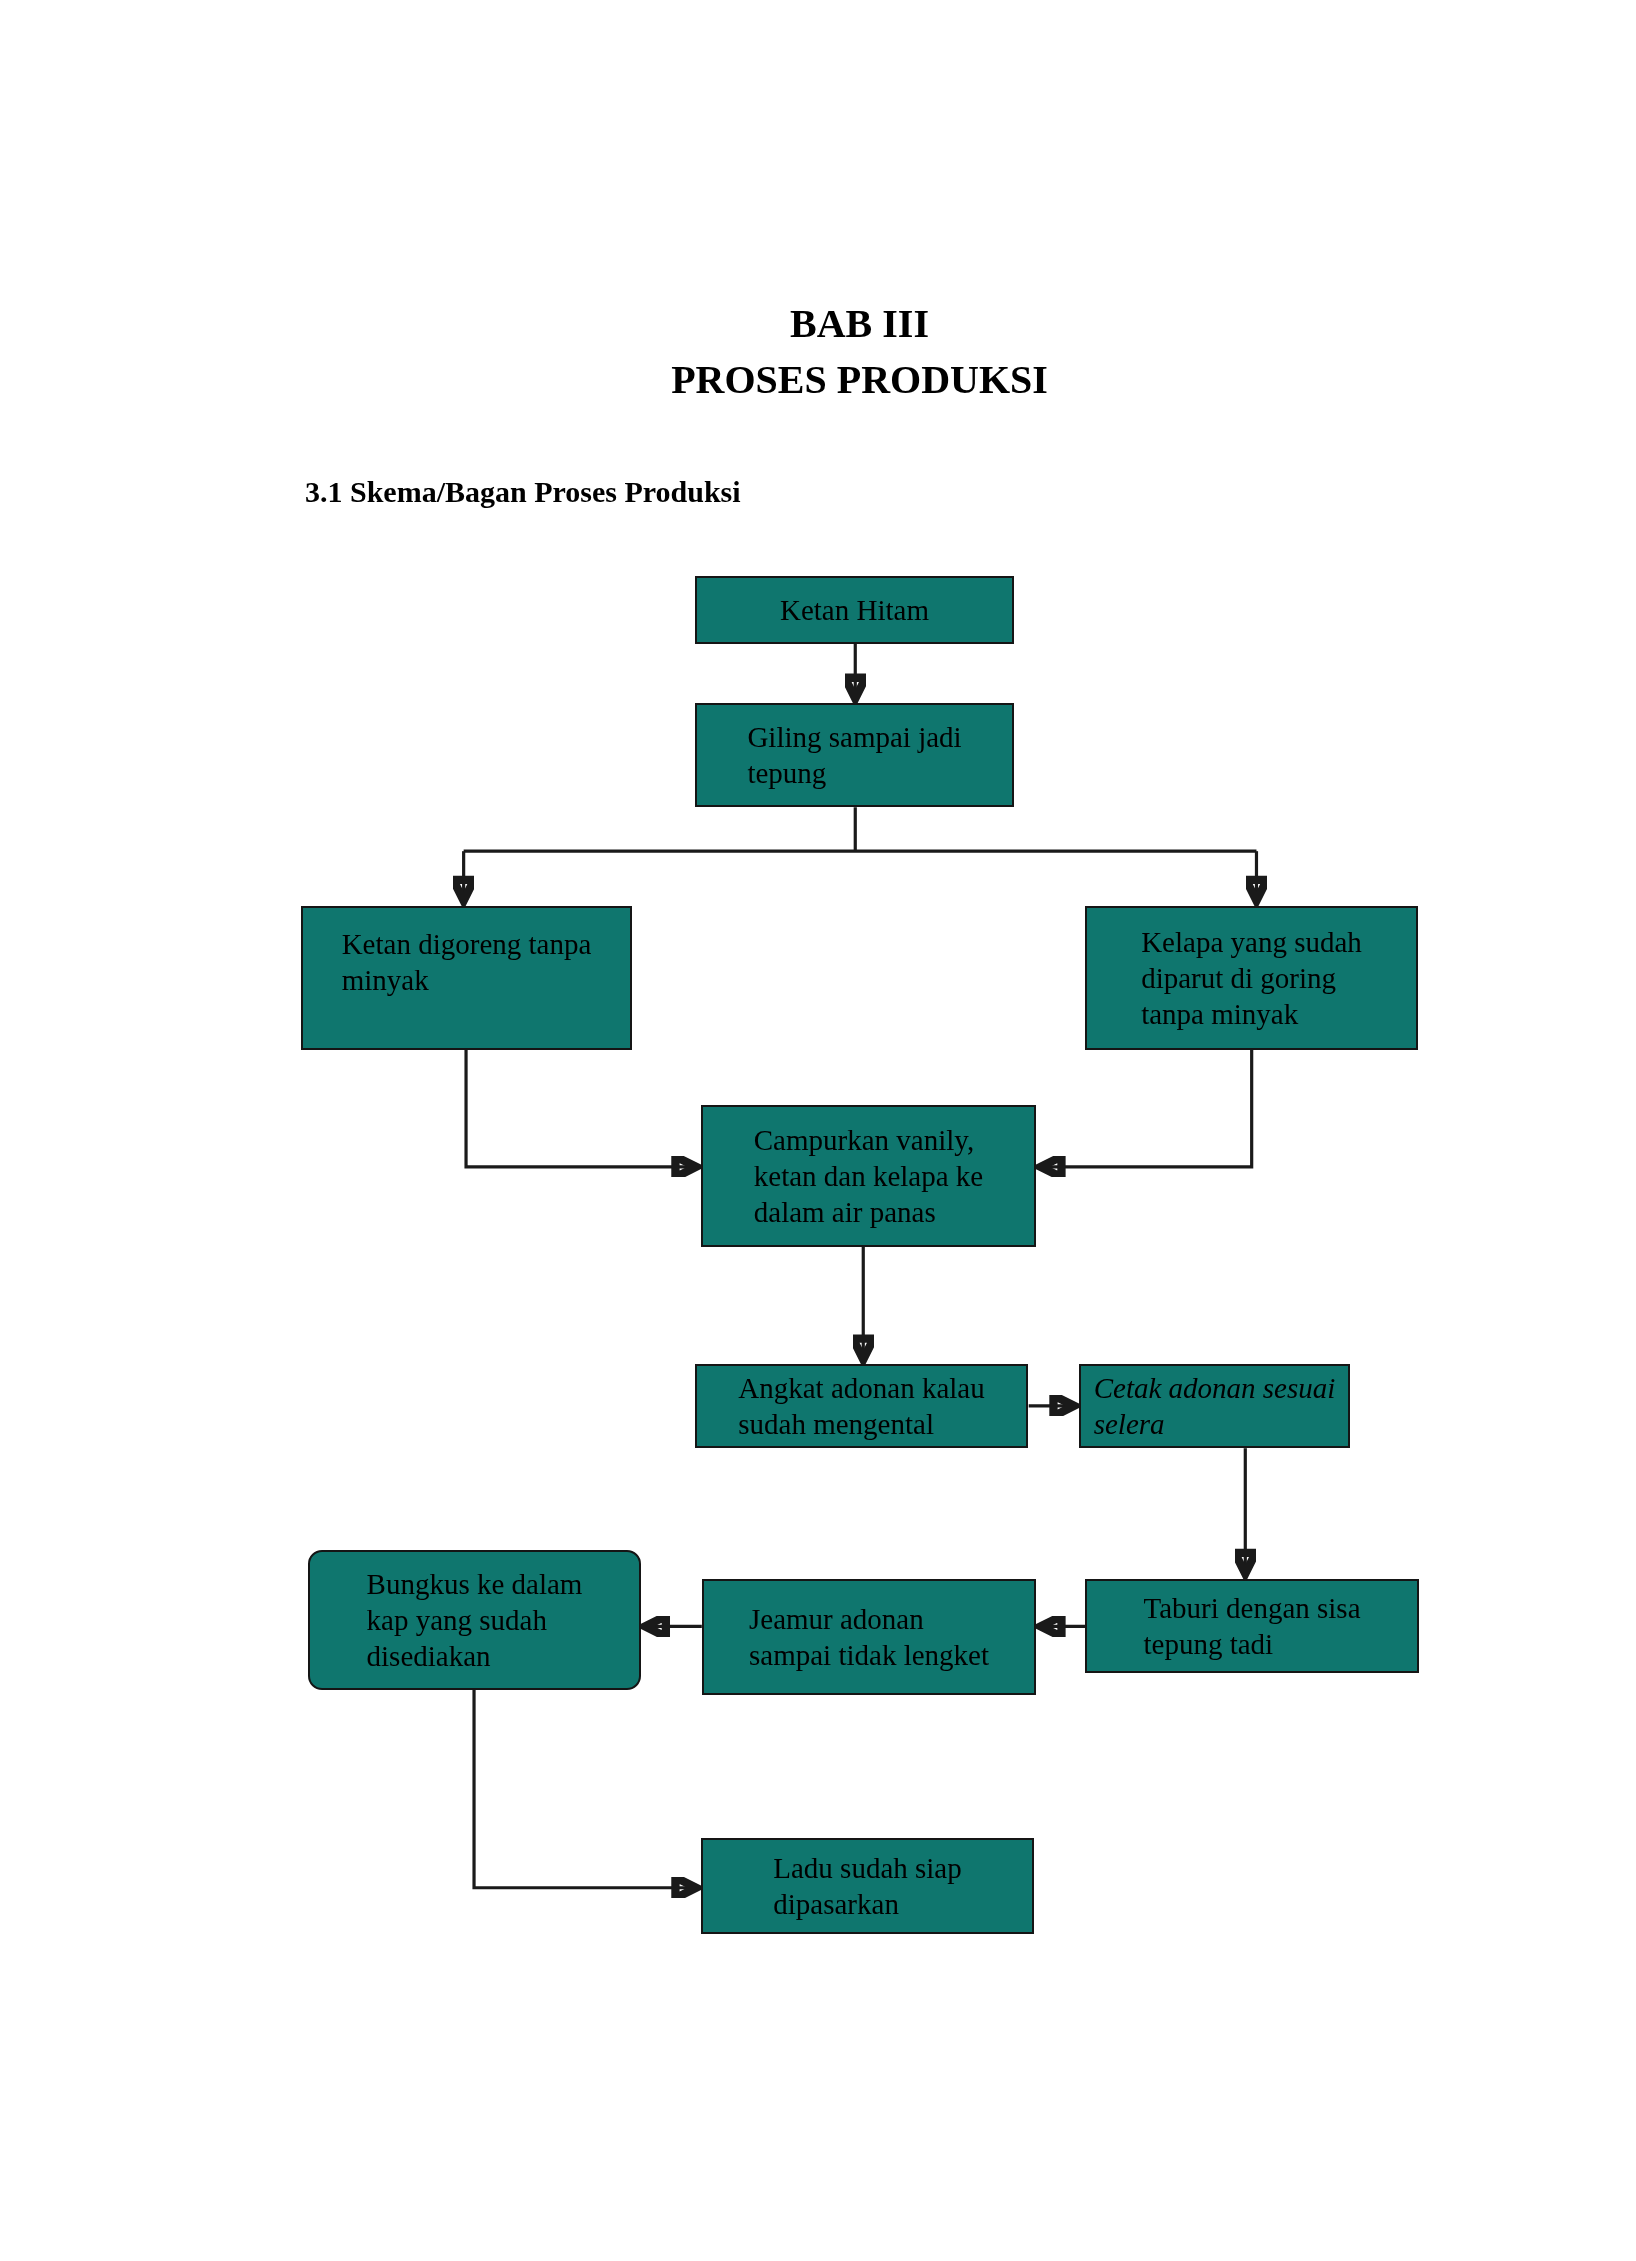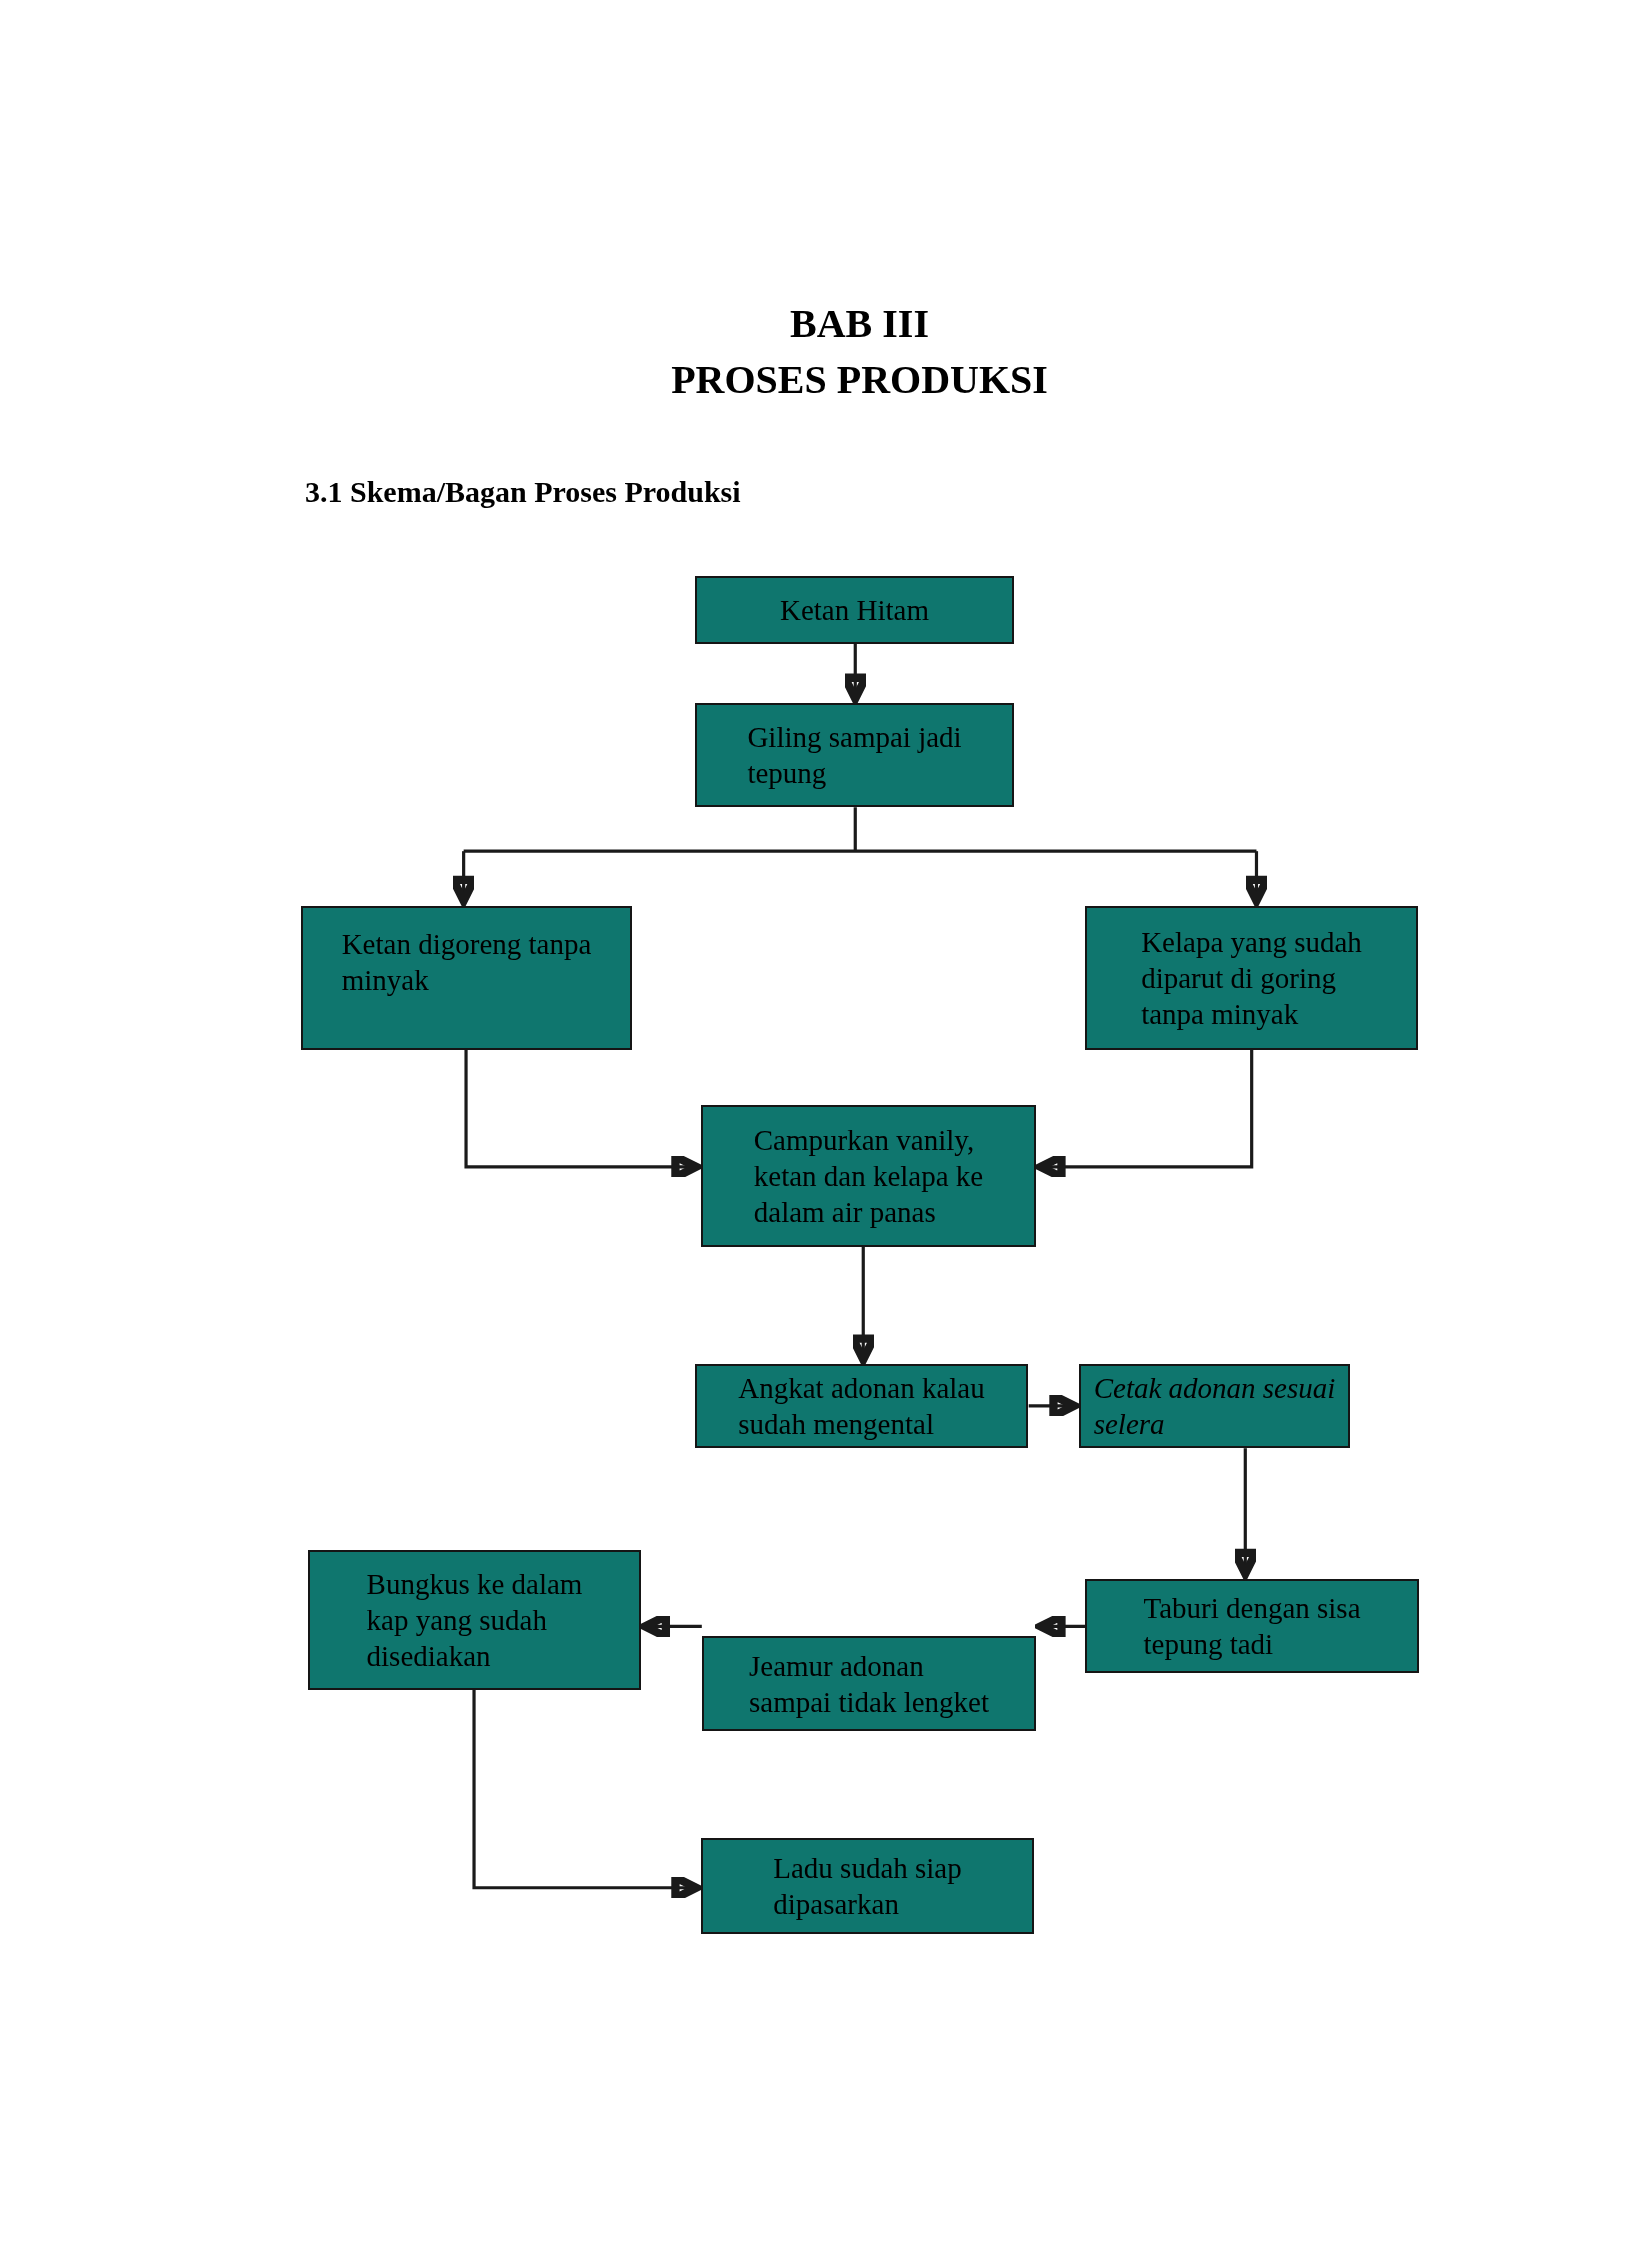--- a/index.html
+++ b/index.html
@@ -49,22 +49,22 @@
   }
   
   .n-ketan-hitam    { left: 695px;  top: 576px;  width: 319px; height: 68px;  }
   .n-giling         { left: 695px;  top: 703px;  width: 319px; height: 104px; }
   .n-ketan-digoreng { left: 301px;  top: 906px; width: 331px; height: 144px;
                       align-items: flex-start; padding-top: 17.6px; }
   .n-kelapa         { left: 1085px; top: 906px; width: 333px; height: 144px; }
   .n-campurkan      { left: 701px;  top: 1105px; width: 335px; height: 142px; }
   .n-angkat         { left: 695px;  top: 1364px; width: 333px; height: 84px; }
   .n-cetak          { left: 1079px; top: 1364px; width: 271px; height: 84px; font-style: italic; }
-  .n-bungkus        { left: 308px;  top: 1550px; width: 333px; height: 140px; }
-  .n-jeamur         { left: 702px;  top: 1636px; width: 334px; height: 95px; }
+  .n-bungkus        { left: 308px;  top: 1550px; width: 333px; height: 140px; border-radius: 14px; }
+  .n-jeamur         { left: 702px;  top: 1579px; width: 334px; height: 116px; }
   .n-taburi         { left: 1085px; top: 1579px; width: 334px; height: 94px; }
   .n-ladu           { left: 701px;  top: 1838px; width: 333px; height: 96px; }
   #arrows {
     position: absolute;
     left: 0; top: 0;
     width: 1637px; height: 2261px;
     pointer-events: none;
   }
   #arrows path {
     stroke: #1a1a1a;

